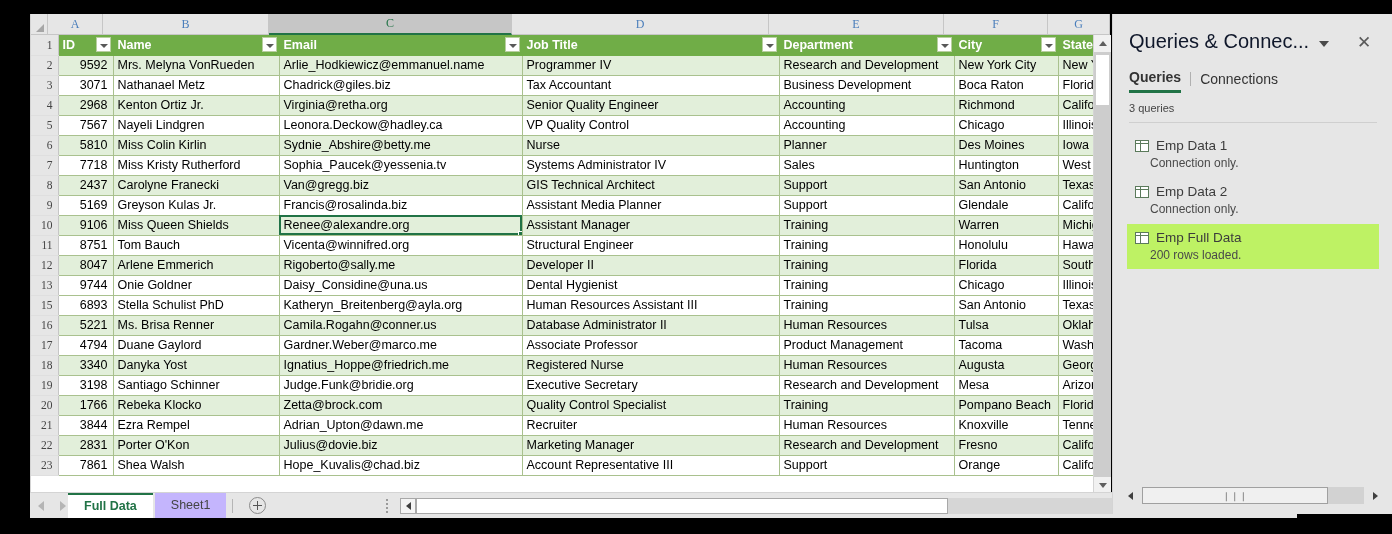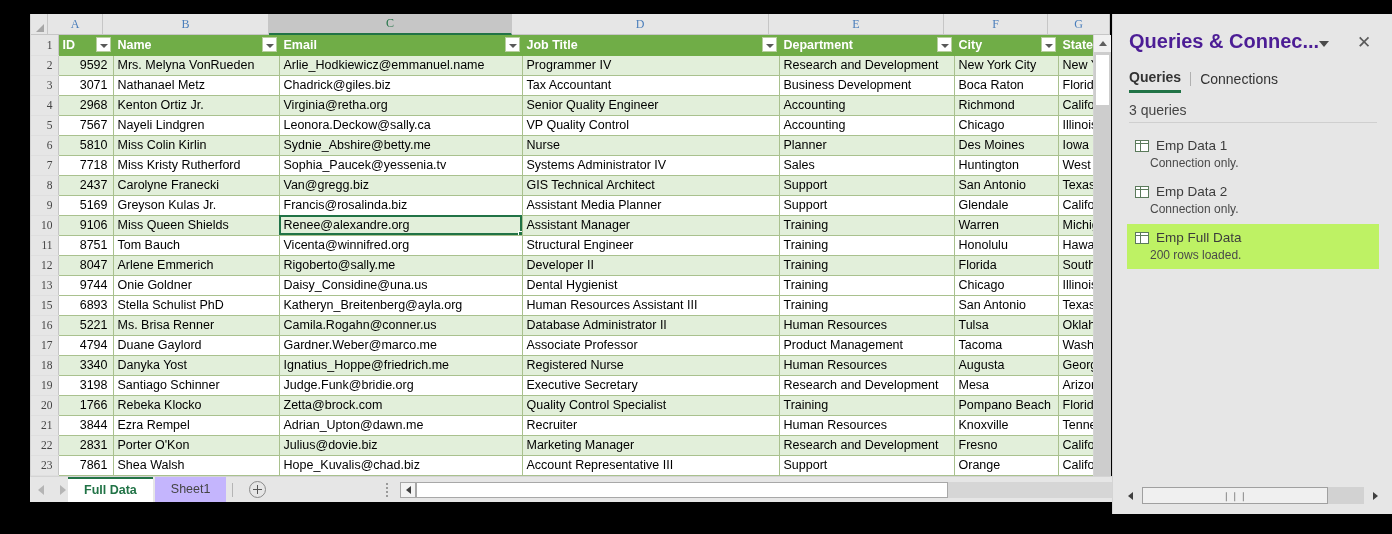--- a/index.html
+++ b/index.html
@@ -193,21 +193,21 @@
   .vs-track {
     position: absolute;
     left: 0; top: 17px;
     width: 17px; bottom: 17px;
     background: #cdcdcd;
   }
 
   
   .tabbar {
     position: absolute;
-    left: 30px; top: 476px;
+    left: 30px; top: 492px;
     width: 1267px; height: 26px;
     background: #e6e6e6;
     border-top: 1px solid #d4d4d4;
     display: flex;
     align-items: center;
     justify-content: center;
   }
   .nav-arrows {
     display: flex;
     align-items: center;
@@ -312,24 +312,23 @@
     position: absolute;
     left: 1112px; top: 14px;
     width: 280px; height: 500px;
     background: #e6e6e6;
     border-left: 1px solid #d4d4d4;
   }
   .qp-title {
     position: absolute;
     left: 16px; top: 16px;
     font-size: 20px;
-    color: #4c1d95;
+    color: #0f172a;
     font-family: "Liberation Sans", sans-serif;
     white-space: nowrap;
-    font-weight: bold;
   }
   .qp-caret {
     position: absolute;
     left: 206px; top: 27px;
     width: 0; height: 0;
     border-left: 5px solid transparent;
     border-right: 5px solid transparent;
     border-top: 6px solid #4a4a4a;
   }
   .qp-close {
@@ -359,21 +358,21 @@
   }
   .qp-tabsep {
     width: 1px; height: 14px;
     background: #b0b0b0;
     margin: 0 9px;
     position: relative; top: -2px;
   }
   .qp-count {
     position: absolute;
     left: 16px; top: 88px;
-    font-size: 14px;
+    font-size: 11px;
     color: #444444;
   }
   .qp-rule {
     position: absolute;
     left: 16px; top: 108px;
     width: 248px; height: 1px;
     background: #cfcfcf;
   }
   .qlist {
     position: absolute;
@@ -527,21 +526,21 @@
               <td class="cell">Virginia@retha.org</td>
               <td class="cell">Senior Quality Engineer</td>
               <td class="cell">Accounting</td>
               <td class="cell">Richmond</td>
               <td class="cell">California</td>
             </tr>
             <tr class="plain">
               <td class="rowhdr">5</td>
               <td class="cell num">7567</td>
               <td class="cell">Nayeli Lindgren</td>
-              <td class="cell">Leonora.Deckow@sally.ca</td>
+              <td class="cell">Leonora.Deckow@hadley.ca</td>
               <td class="cell">VP Quality Control</td>
               <td class="cell">Accounting</td>
               <td class="cell">Chicago</td>
               <td class="cell">Illinois</td>
             </tr>
             <tr class="band">
               <td class="rowhdr">6</td>
               <td class="cell num">5810</td>
               <td class="cell">Miss Colin Kirlin</td>
               <td class="cell">Sydnie_Abshire@betty.me</td>

